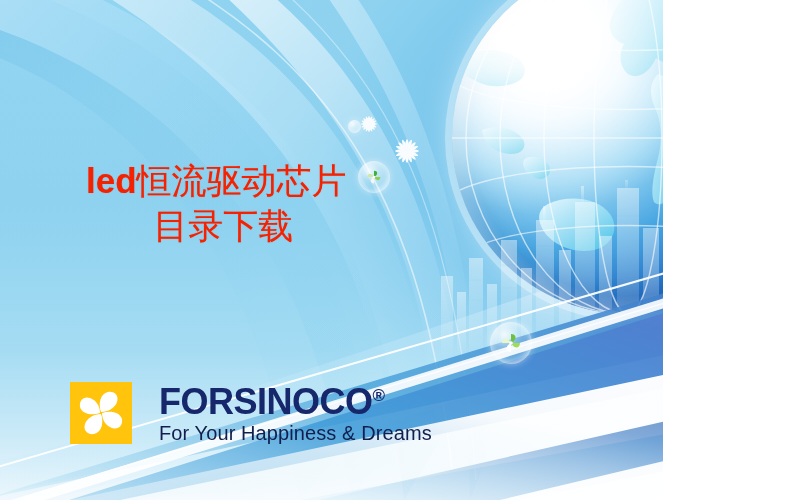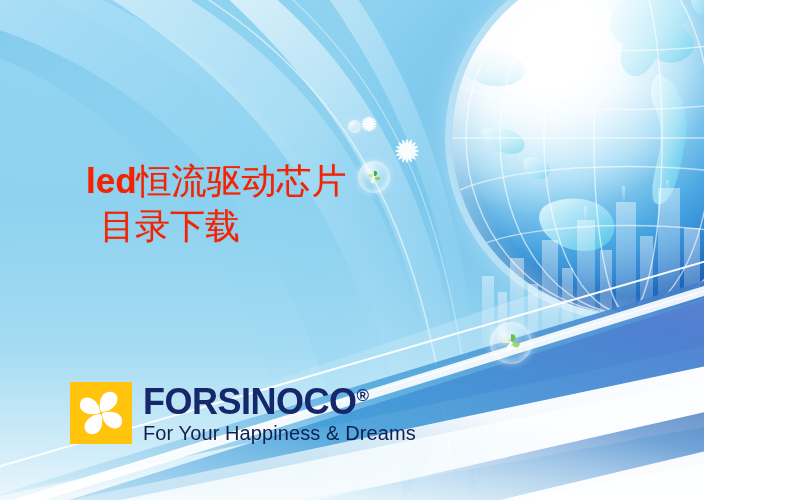--- a/index.html
+++ b/index.html
@@ -4,21 +4,20 @@
 <title>Banner</title>
 <style>
   html,body{margin:0;padding:0;background:#fff;}
   body{font-family:"Liberation Sans",sans-serif;}
 
   #stage{
     position:relative;
     width:663px;height:500px;
     overflow:hidden;
     background:#fef9c3;
-    padding-left:41px;
   }
 
   
   .bg-base{
     position:absolute;inset:0;
     background:
       linear-gradient(180deg,#8ED2F0 0%,#8CD1EF 40%,#A5DCF3 70%,#CDEBF8 88%,#EFF8FD 100%);
   }
   .bg-right-wash{
     position:absolute;inset:0;
@@ -78,28 +77,28 @@
 
   
   .headline{
     position:absolute;left:86px;top:160px;
     color:#F42200;
     line-height:1.18;
     text-shadow:0 0 1px rgba(244,34,0,.4);
     white-space:nowrap;
   }
   .headline .ln1{font-size:35px;letter-spacing:0px;}
-  .headline .ln2{font-size:35px;display:block;margin-left:14px;margin-top:4px;}
+  .headline .ln2{font-size:35px;display:block;margin-left:14px;margin-top:4px;text-align:center;}
   .latin{font-family:"Liberation Sans",sans-serif;font-weight:700;}
   .han{font-family:"DejaVu Serif","Liberation Serif",serif;font-weight:400;}
 
   
   .logo{
     position:absolute;left:70px;top:382px;
-    display:flex;align-items:center;gap:11px;
+    display:flex;align-items:center;gap:27px;
   }
   .logo-mark{
     width:62px;height:62px;
     background:#FFC40B;
     flex:0 0 auto;
     position:relative;
   }
   .logo-text{display:flex;flex-direction:column;line-height:1;}
   .brand{
     font-family:"Liberation Sans",sans-serif;

